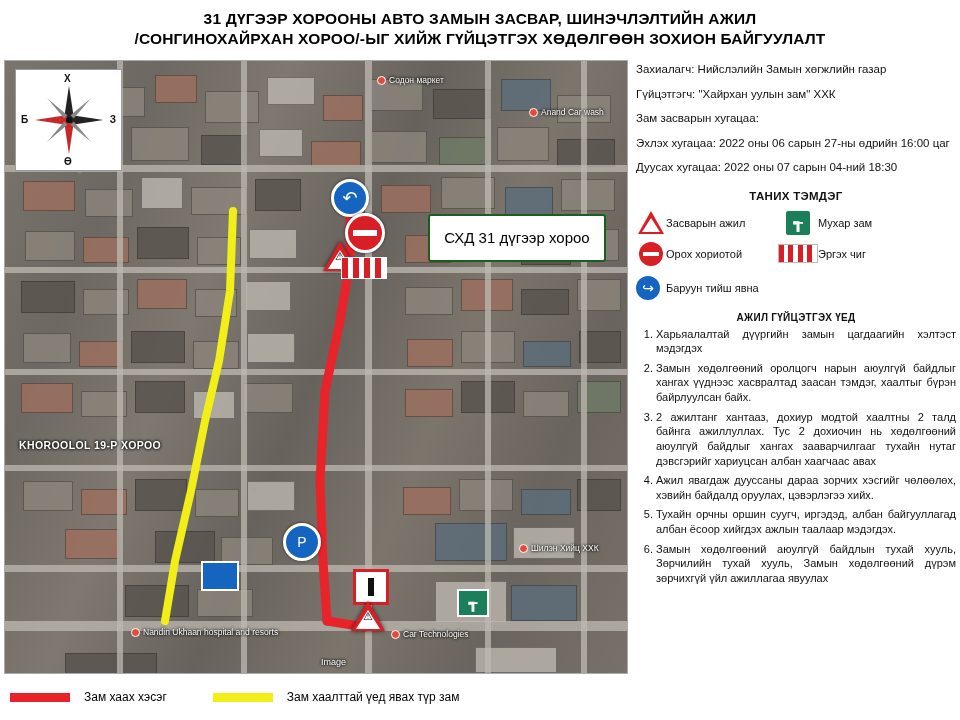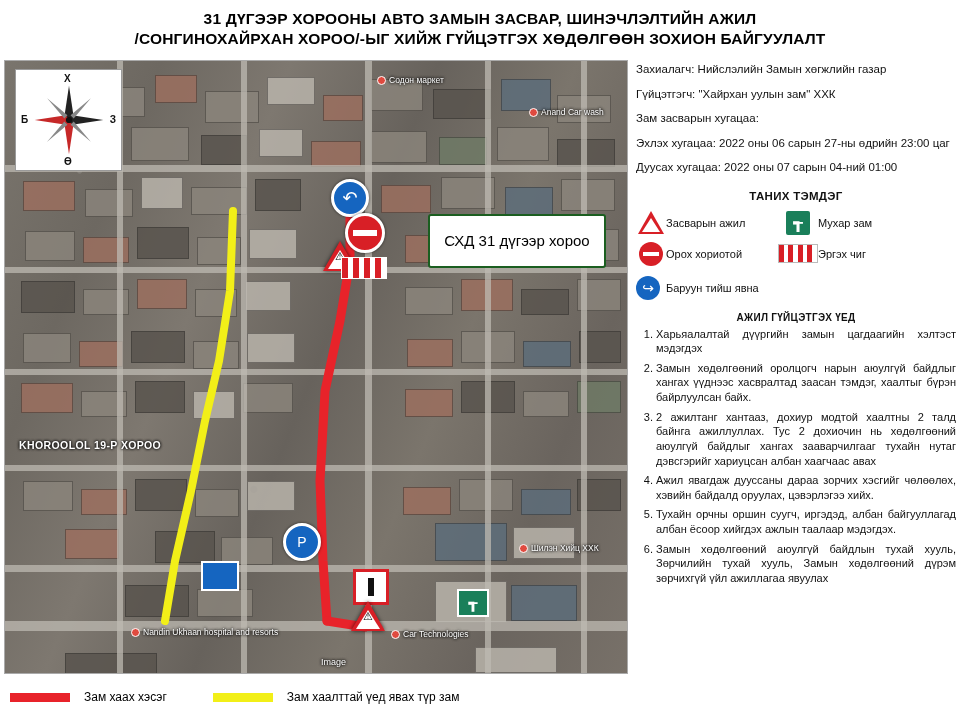--- a/index.html
+++ b/index.html
@@ -49,21 +49,21 @@
   .maplabel{position:absolute;color:#fff;font-size:9px;text-shadow:0 0 3px #000,0 0 3px #000;white-space:nowrap;}
   .maplabel.big{font-size:10.5px;font-weight:bold;letter-spacing:.4px;}
   .poi{position:absolute;display:flex;align-items:center;gap:3px;color:#fff;font-size:8.5px;text-shadow:0 0 3px #000,0 0 3px #000;white-space:nowrap;}
   .poi .pin{width:7px;height:7px;border-radius:50%;background:#e04a3f;border:1px solid #fff;display:inline-block;}
 
   
   svg.routes{position:absolute;left:0;top:0;width:622px;height:612px;}
 
   
   .callout{
-    position:absolute;left:423px;top:153px;width:178px;height:54px;background:#fff;border:2px solid #1b5e20;border-radius:3px;
+    position:absolute;left:423px;top:153px;width:178px;height:48px;background:#fff;border:2px solid #1b5e20;border-radius:3px;
     display:flex;align-items:center;justify-content:center;text-align:center;
     font-size:15px;color:#000;line-height:1.25;padding:2px 6px;box-sizing:border-box;
   }
 
   
   .sgn{position:absolute;}
   .sgn-noentry{width:34px;height:34px;border-radius:50%;background:#d81f26;border:3px solid #fff;box-shadow:0 0 3px rgba(0,0,0,.6);}
   .sgn-noentry::after{content:"";position:absolute;left:5px;top:14px;width:24px;height:6px;background:#fff;}
   .sgn-blue{width:32px;height:32px;border-radius:50%;background:#1565c0;border:3px solid #fff;color:#fff;display:flex;align-items:center;justify-content:center;font-size:18px;box-shadow:0 0 3px rgba(0,0,0,.6);}
   .sgn-tri{width:0;height:0;border-left:17px solid transparent;border-right:17px solid transparent;border-bottom:30px solid #d81f26;filter:drop-shadow(0 0 2px rgba(0,0,0,.7));}
@@ -294,22 +294,22 @@
 
     <div class="callout">
       <span>СХД 31 дүгээр хороо</span>
     </div>
   </div>
 
   <div class="panel">
     <div class="kv">Захиалагч: Нийслэлийн  Замын хөгжлийн газар</div>
     <div class="kv">Гүйцэтгэгч: "Хайрхан  уулын зам" ХХК</div>
     <div class="kv">Зам засварын хугацаа:</div>
-    <div class="kv">Эхлэх хугацаа: 2022 оны 06 сарын 27-ны өдрийн 23:00 цаг</div>
-    <div class="kv">Дуусах хугацаа: 2022 оны 07 сарын 04-ний 01:00</div>
+    <div class="kv">Эхлэх хугацаа: 2022 оны 06 сарын 27-ны өдрийн 16:00 цаг</div>
+    <div class="kv">Дуусах хугацаа: 2022 оны 07 сарын 04-ний 18:30</div>
 
     <div class="legend-title">ТАНИХ ТЭМДЭГ</div>
 
     <div class="legend-grid">
       <div class="lg-ico">
           <div class="i-tri">
             <i></i>
           </div>
         </div>
       <div>Засварын ажил</div>

